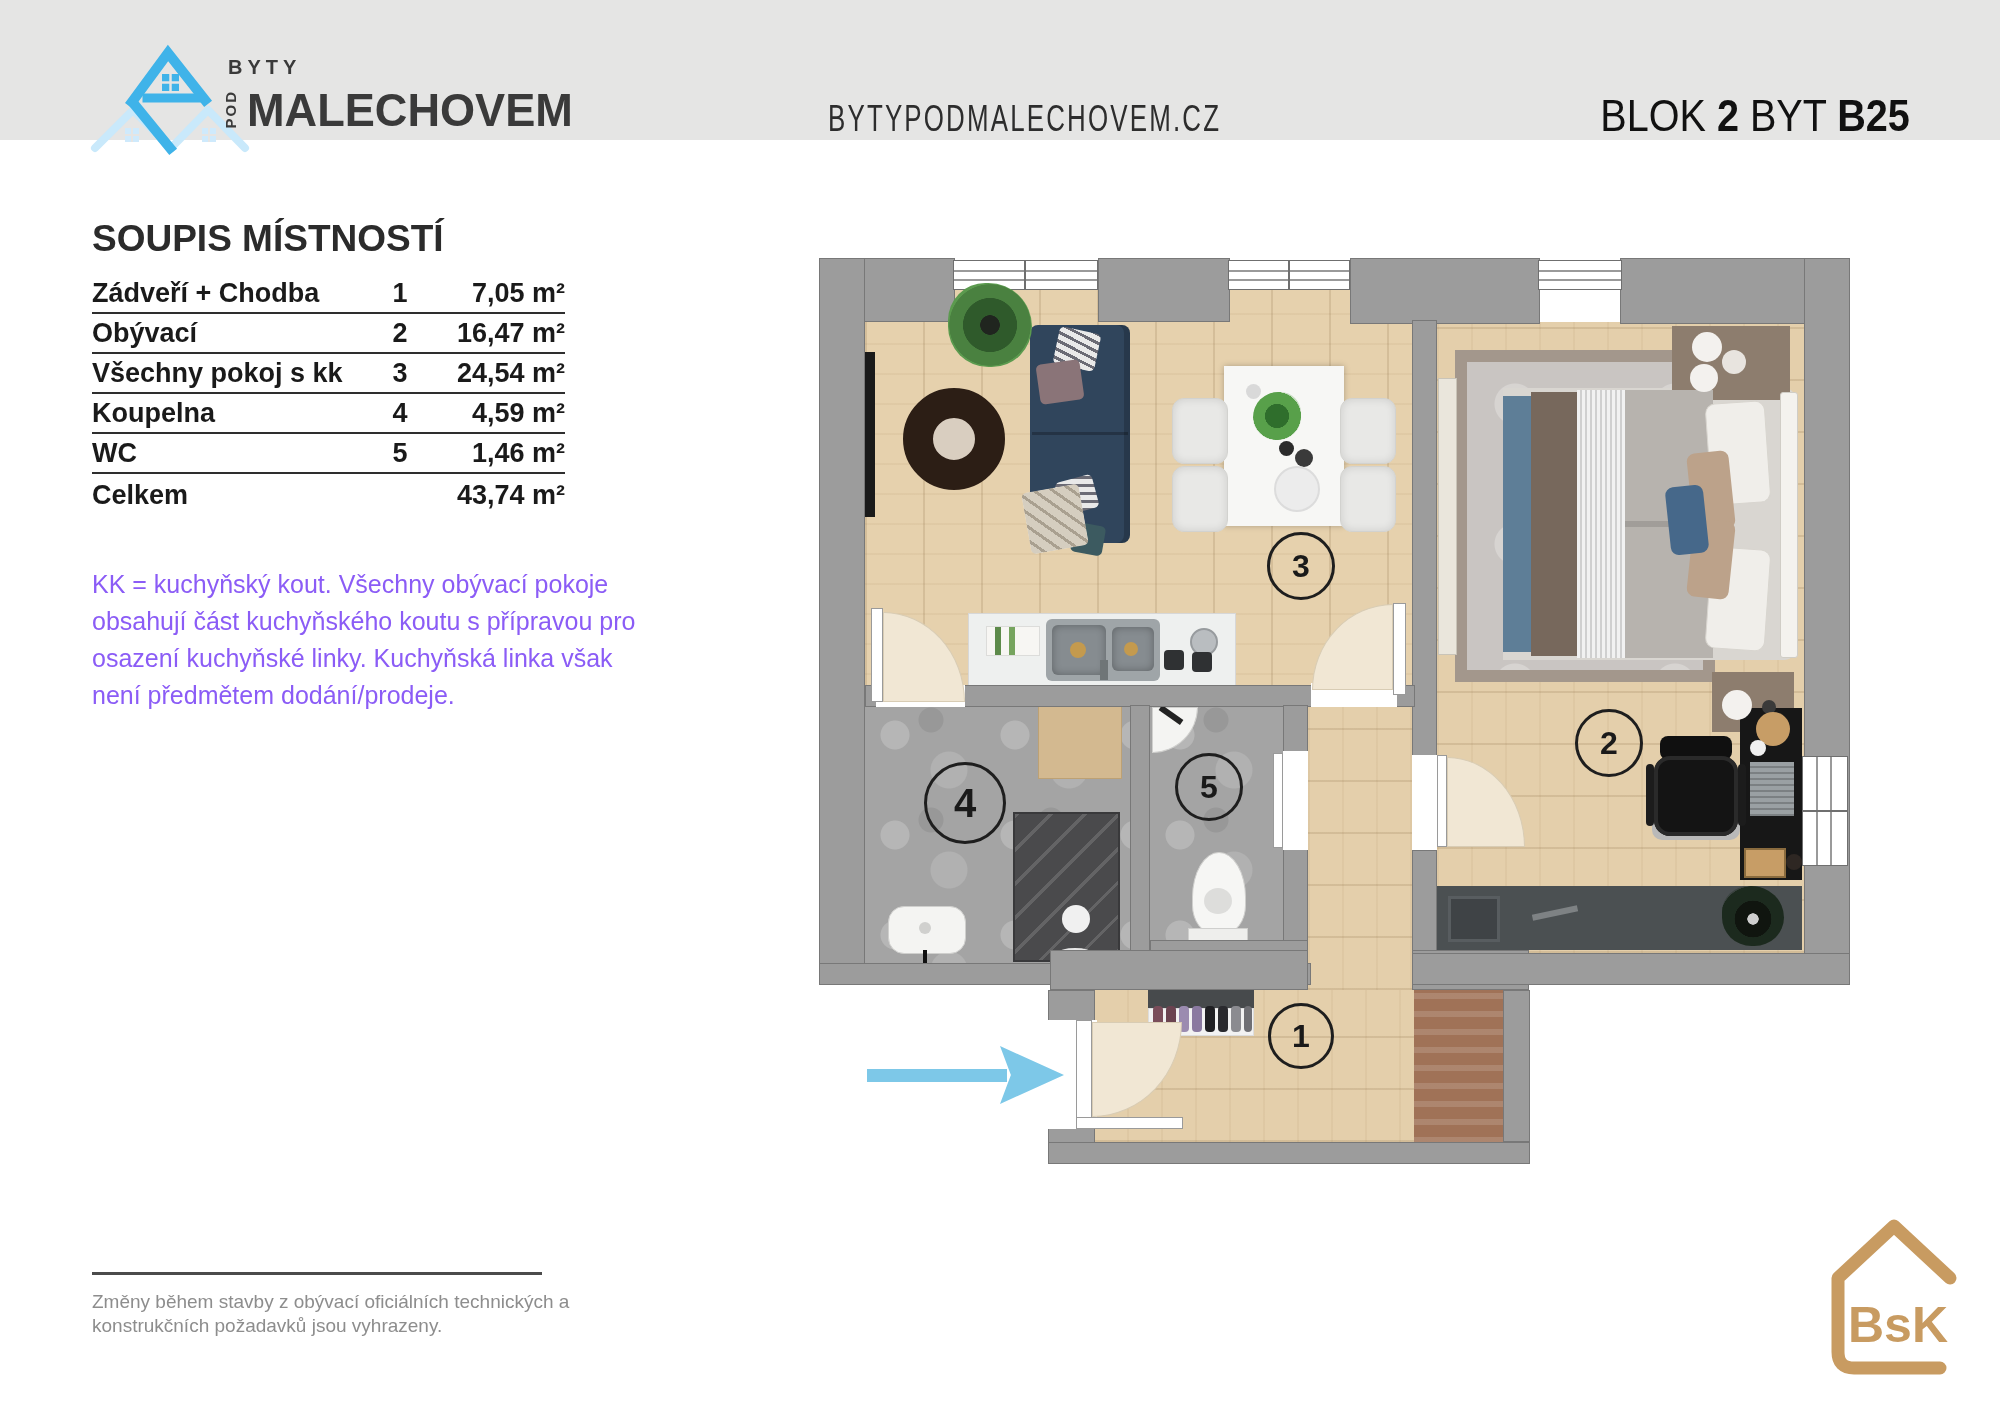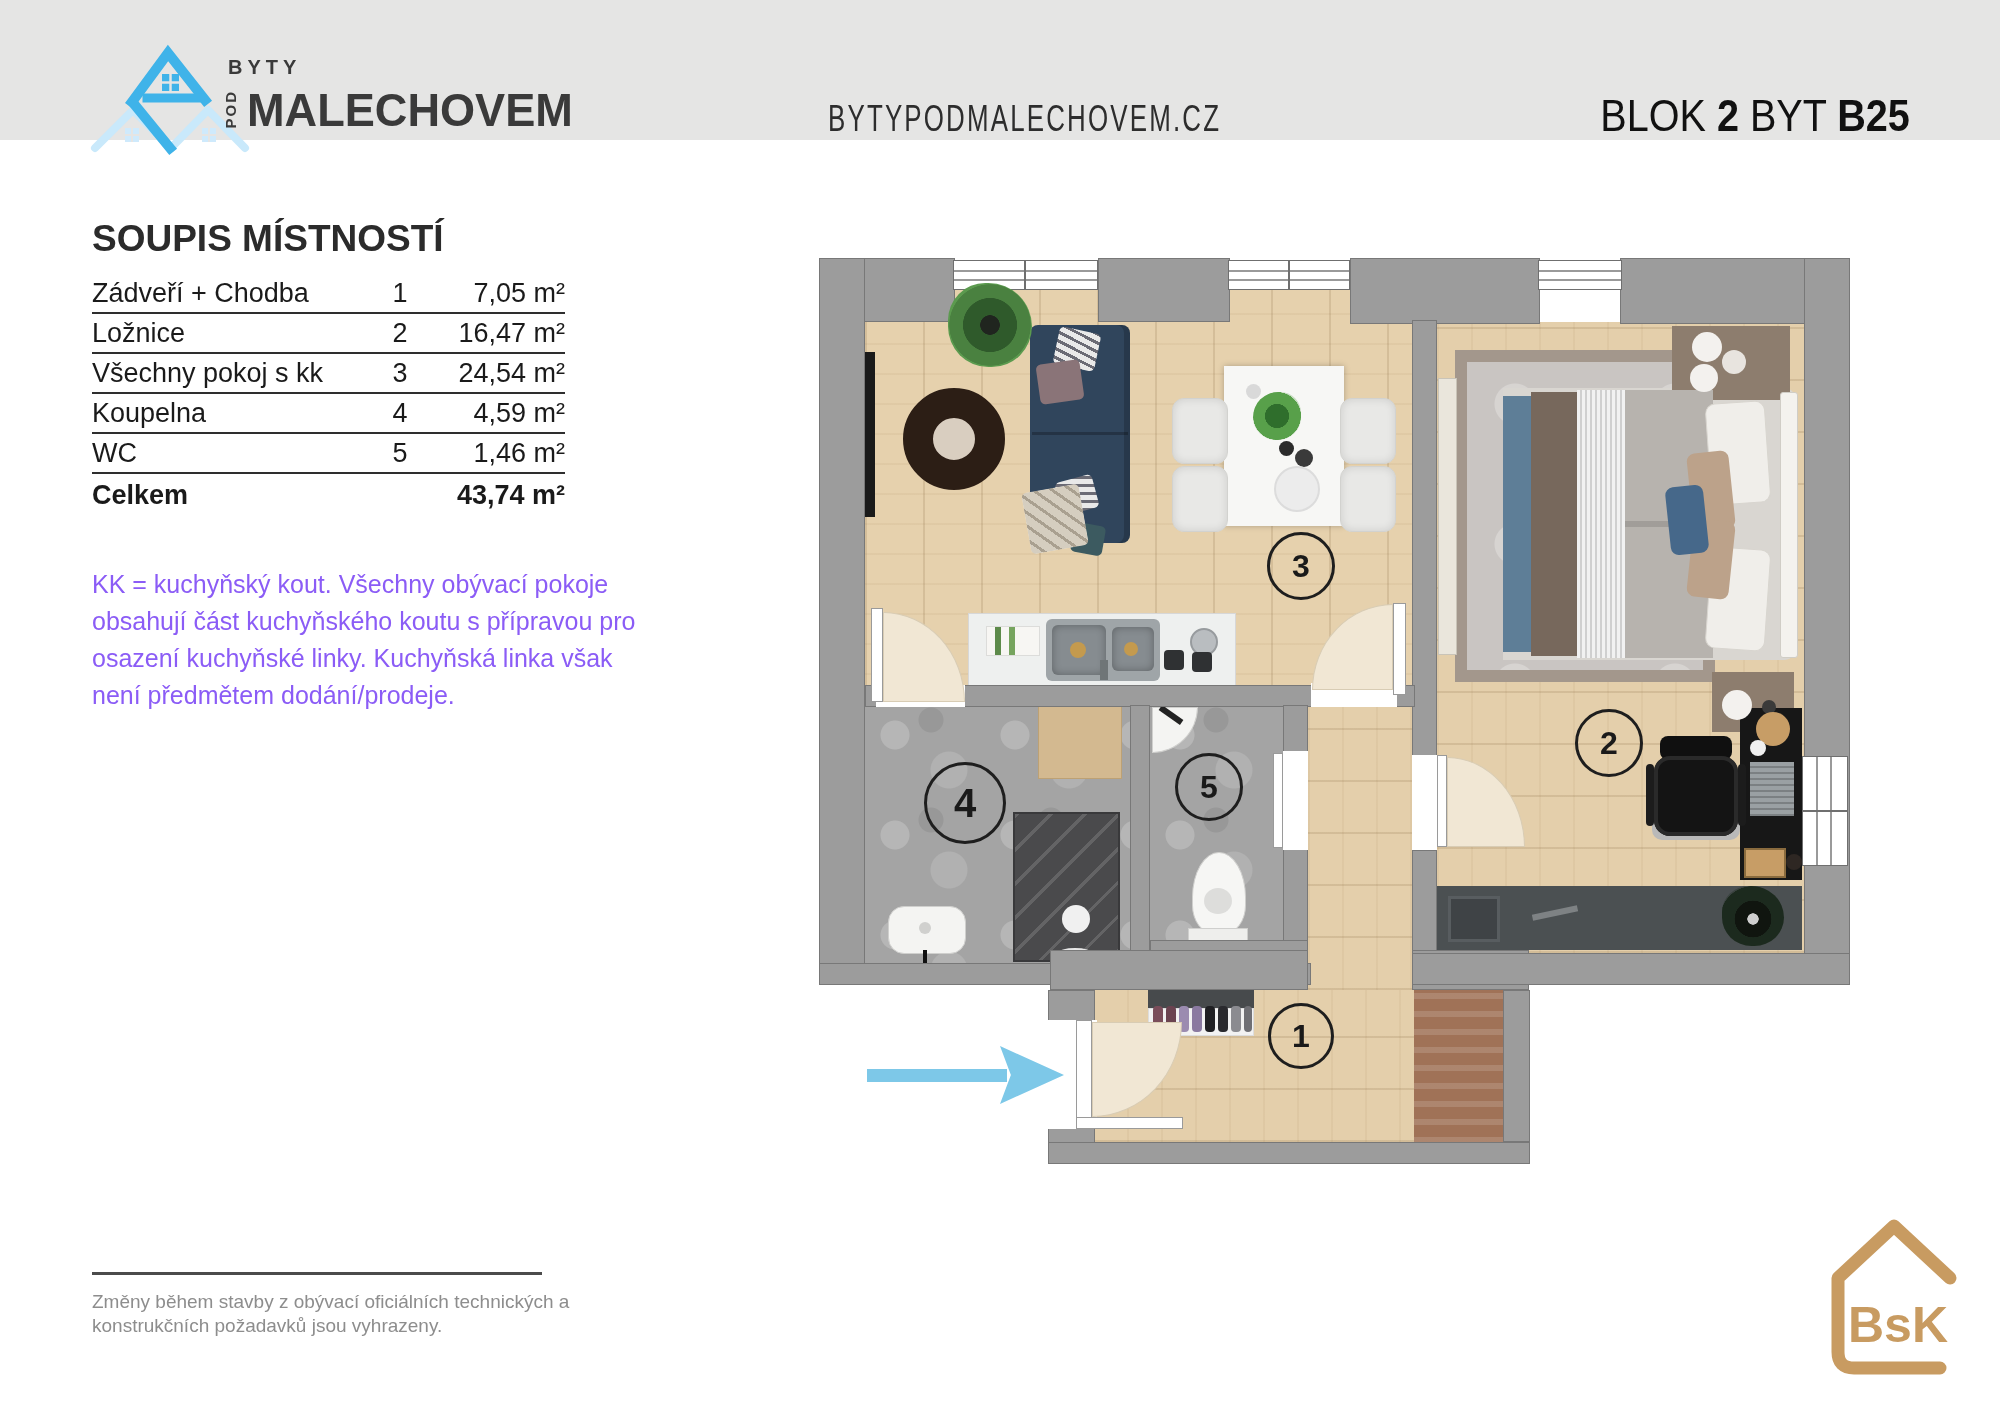--- a/index.html
+++ b/index.html
@@ -13,21 +13,21 @@
             writing-mode:vertical-rl;transform:rotate(180deg);}
   .logo-name{position:absolute;left:247px;top:82px;font-size:47px;font-weight:bold;color:#3a3a3a;transform:scaleX(.96);transform-origin:left;}
   .site-text{position:absolute;left:828px;top:98px;font-size:36px;letter-spacing:3px;color:#2d2d2d;
              transform:scaleX(.72);transform-origin:left;white-space:nowrap;}
   .unit-text{position:absolute;right:90px;top:90px;font-size:45px;color:#111;white-space:nowrap;
              transform:scaleX(.88);transform-origin:right;}
   .unit-text b{font-weight:bold;}
   
   .list-title{position:absolute;left:92px;top:218px;font-size:37px;font-weight:bold;color:#2b2b2b;}
   .room-table{position:absolute;left:92px;top:274px;width:473px;font-size:27px;}
-  .room-row{display:grid;grid-template-columns:286px 44px 1fr;align-items:center;height:38px;border-bottom:2.5px solid #2e2e2e;}
+  .room-row{display:grid;grid-template-columns:286px 44px 1fr;align-items:center;height:38px;border-bottom:2.5px solid #2e2e2e;font-weight:bold;}
   .room-row .num{text-align:center;}
   .room-row .area{text-align:right;}
   .total-row{display:grid;grid-template-columns:286px 44px 1fr;align-items:center;height:42px;font-weight:bold;}
   .total-row .area{text-align:right;}
   .note-text{position:absolute;left:92px;top:566px;width:560px;font-size:25px;line-height:37px;color:#8b5cf6;}
   .rule{position:absolute;left:92px;top:1272px;width:450px;height:3px;background:#4b4b4b;}
   .disclaimer{position:absolute;left:92px;top:1290px;width:478px;font-size:19px;line-height:24px;color:#8d8d8d;}
   
   .floor{position:absolute;z-index:1;}
   .woodV{background-color:#e6d1ad;background-image:
@@ -85,21 +85,21 @@
 
   <div class="list-title">SOUPIS MÍSTNOSTÍ</div>
 
   <div class="room-table">
     <div class="room-row">
       <span>Zádveří + Chodba</span>
       <span class="num">1</span>
       <span class="area">7,05 m²</span>
     </div>
     <div class="room-row">
-      <span>Ložnice</span>
+      <span>Obývací</span>
       <span class="num">2</span>
       <span class="area">16,47 m²</span>
     </div>
     <div class="room-row">
       <span>Všechny pokoj s kk</span>
       <span class="num">3</span>
       <span class="area">24,54 m²</span>
     </div>
     <div class="room-row">
       <span>Koupelna</span>

